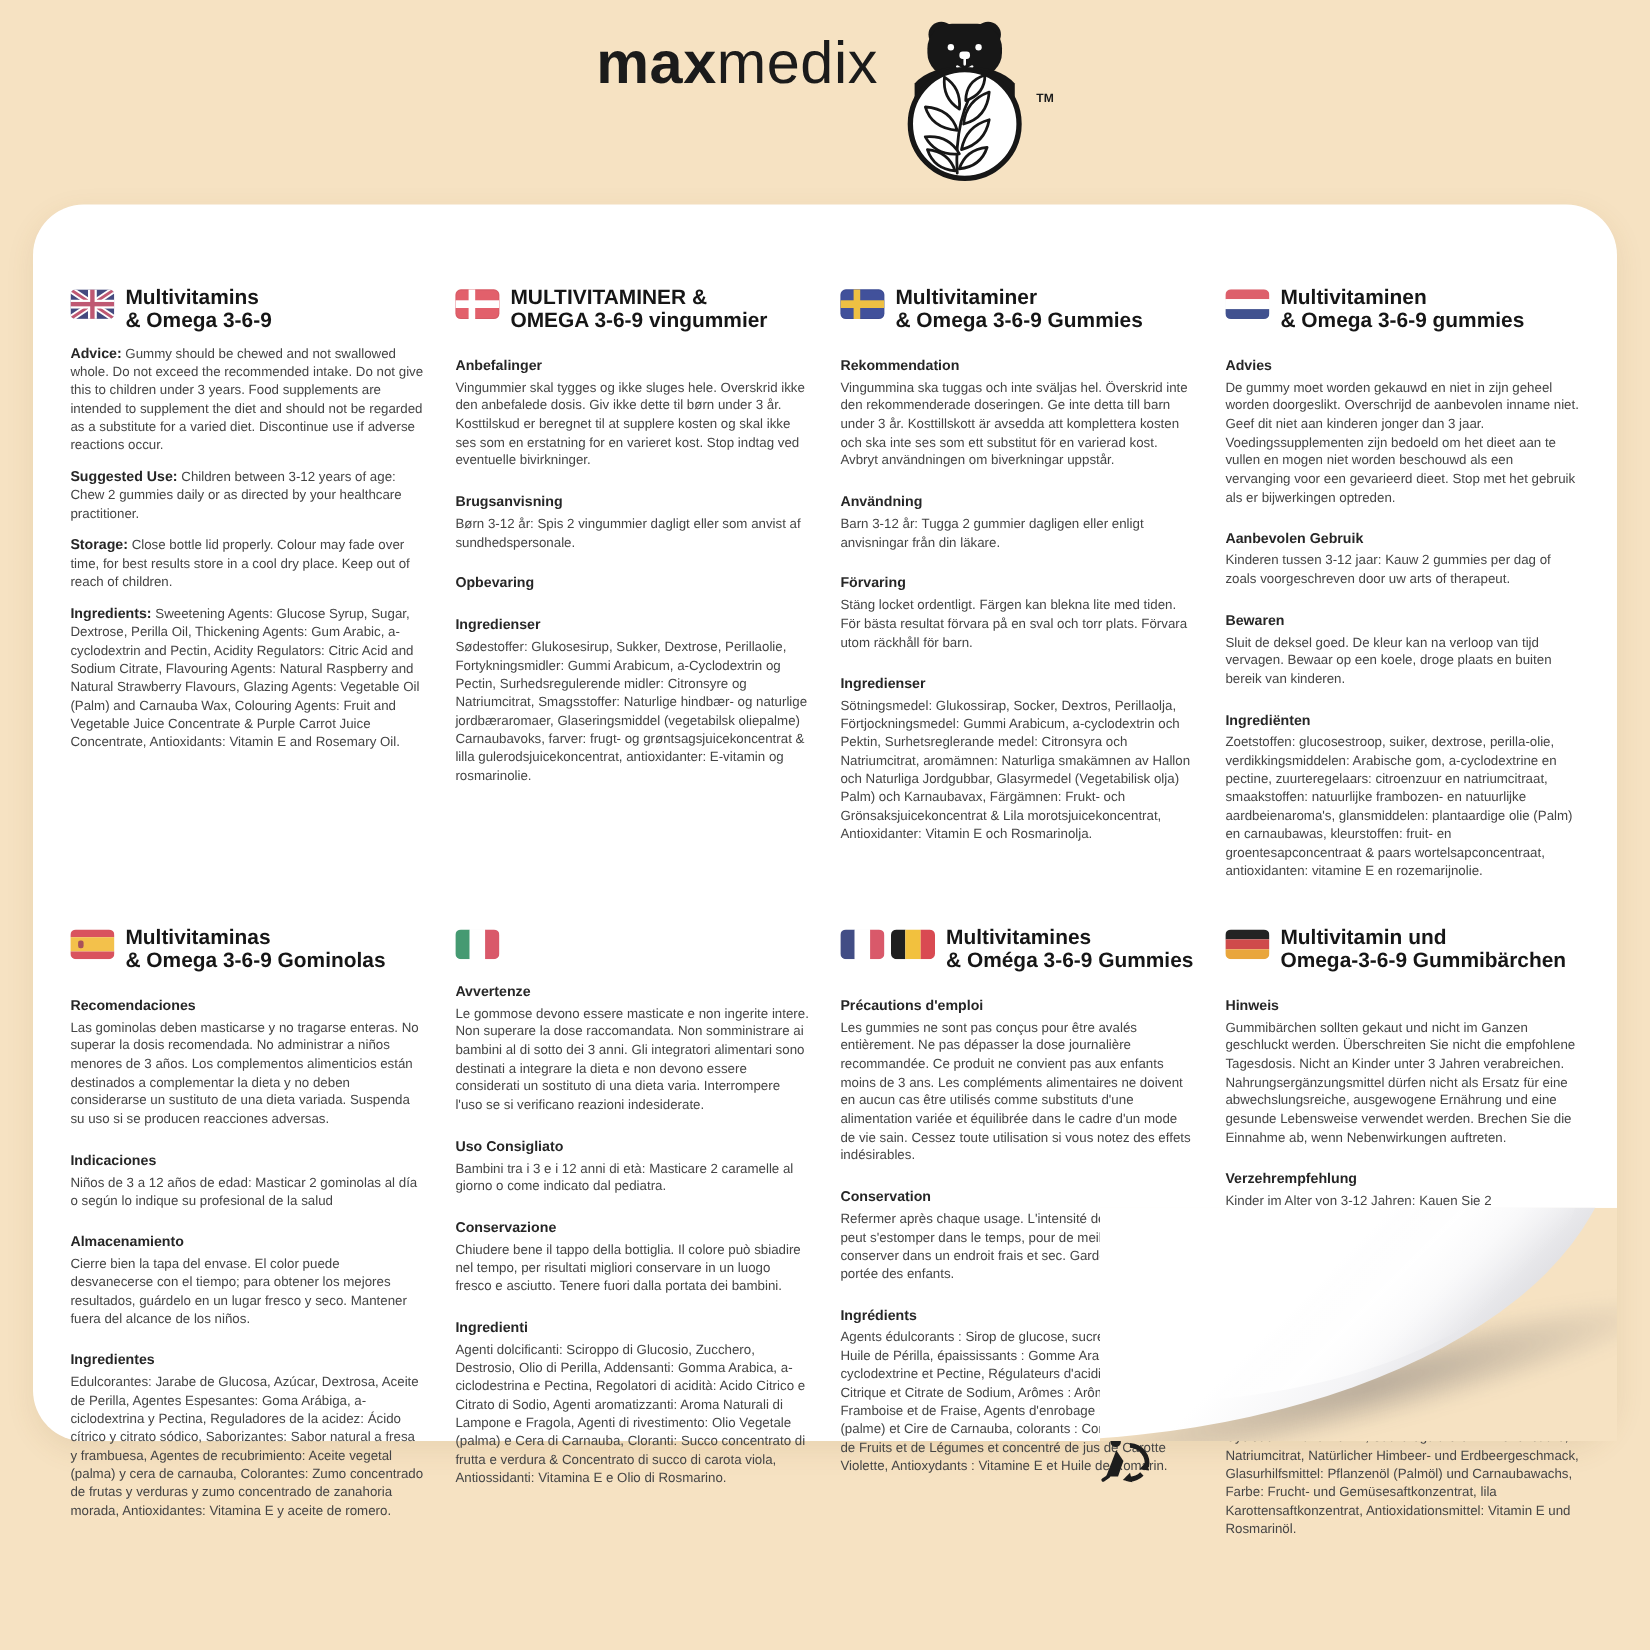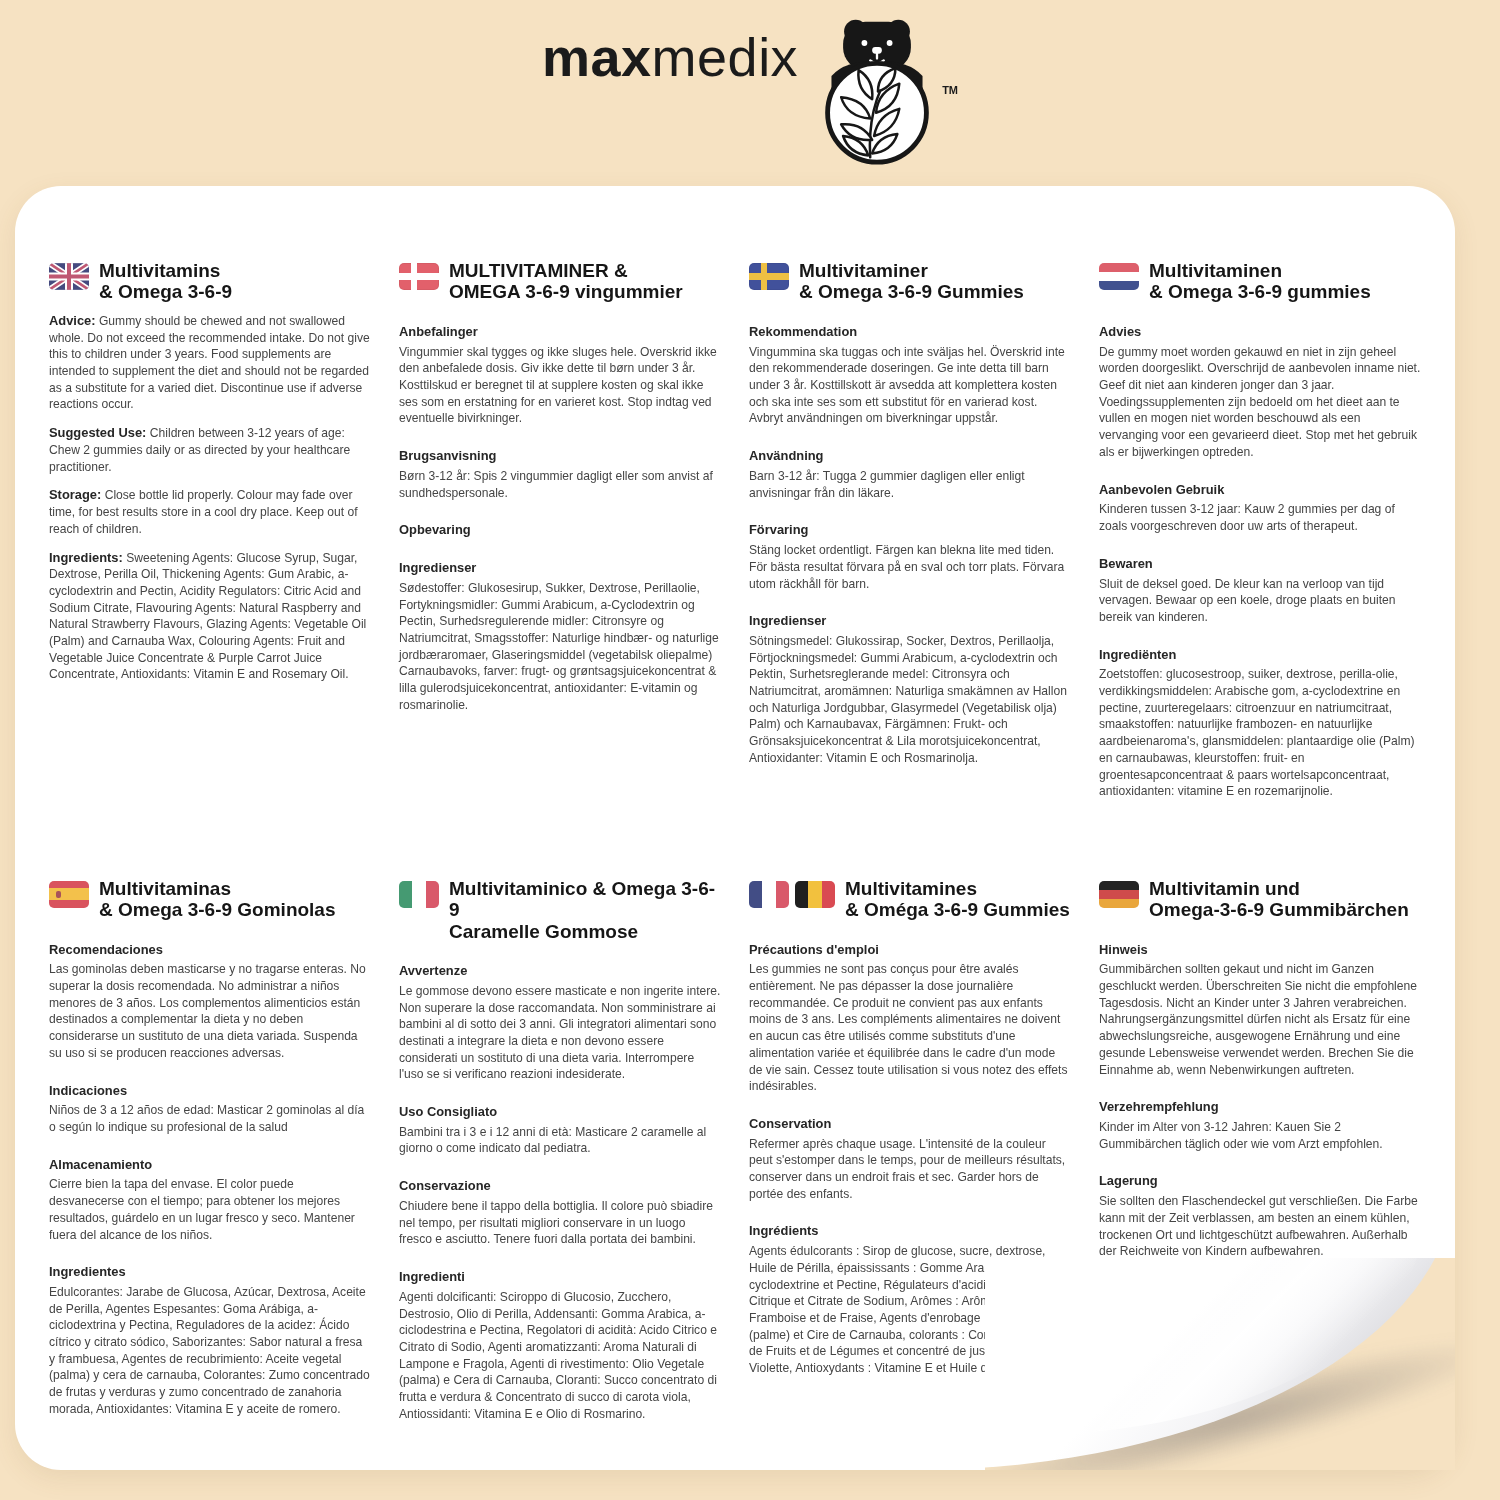--- a/index.html
+++ b/index.html
@@ -11,21 +11,21 @@
   }
   
   .logo-row{position:absolute;top:12px;left:0;right:0;display:flex;justify-content:center;align-items:flex-start;gap:16px;}
   .logo-text{font-size:54px;color:#1b1b1b;letter-spacing:.5px;margin-top:14px;}
   .logo-text .b{font-weight:700;}
   .logo-text .l{font-weight:400;}
   .logo-mark{display:flex;align-items:flex-start;}
   .tm{font-size:11px;color:#1b1b1b;margin-top:72px;margin-left:2px;font-weight:700;}
   
   .card{
-    position:absolute;left:15px;top:186px;width:1440px;height:1284px;
+    position:absolute;left:30px;top:186px;width:1440px;height:1124px;
     background:#ffffff;border-radius:46px;
     box-shadow:0 8px 26px rgba(120,90,40,.10);
   }
   .grid{
     position:absolute;inset:0;
     padding:74px 34px 0 34px;
     display:grid;grid-template-columns:repeat(4,1fr);
     column-gap:28px;row-gap:42px;
     align-items:start;
   }
@@ -252,24 +252,20 @@
       </div>
     </section>
 
     <section class="lang-section">
       <div class="sec-header">
         <span class="flag flag-h">
           <span class="band" style="background:#459a72"></span>
             <span class="band" style="background:#ffffff"></span>
             <span class="band" style="background:#d9596a"></span>
         </span>
-        <h3 class="sec-title">
-          <span>Multivitaminico &amp; Omega 3-6-9</span><br>
-          <span>Caramelle Gommose</span>
-        </h3>
       </div>
       <div class="block">
         <h4>Avvertenze</h4>
         <p>Le gommose devono essere masticate e non ingerite intere. Non superare la dose raccomandata. Non somministrare ai bambini al di sotto dei 3 anni. Gli integratori alimentari sono destinati a integrare la dieta e non devono essere considerati un sostituto di una dieta varia. Interrompere l'uso se si verificano reazioni indesiderate.</p>
       </div>
       <div class="block">
         <h4>Uso Consigliato</h4>
         <p>Bambini tra i 3 e i 12 anni di età: Masticare 2 caramelle al giorno o come indicato dal pediatra.</p>
       </div>
       <div class="block">

